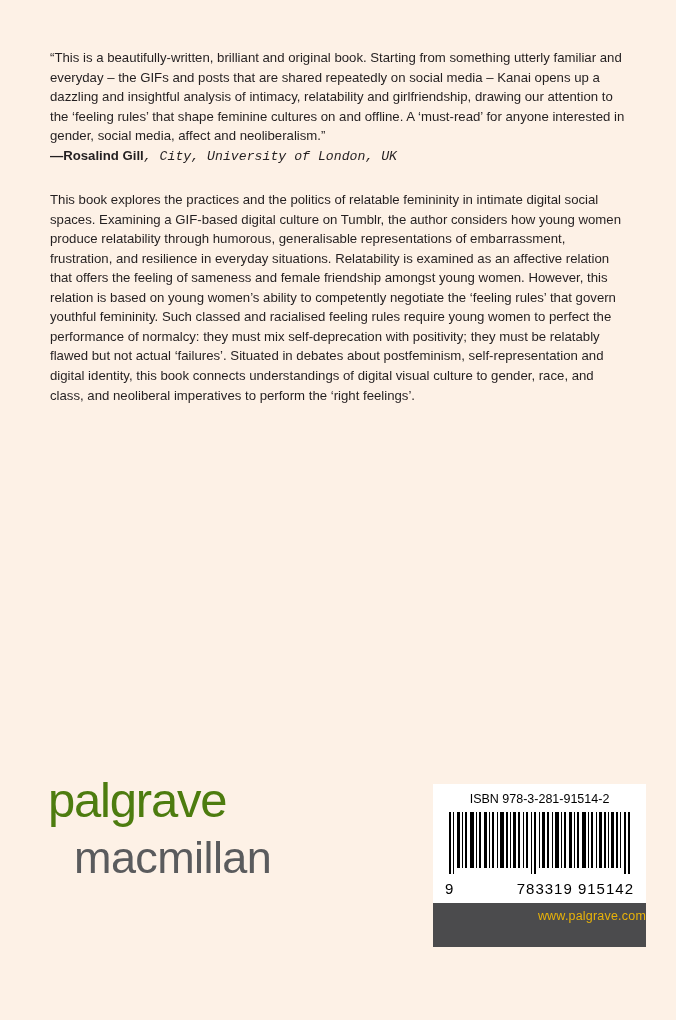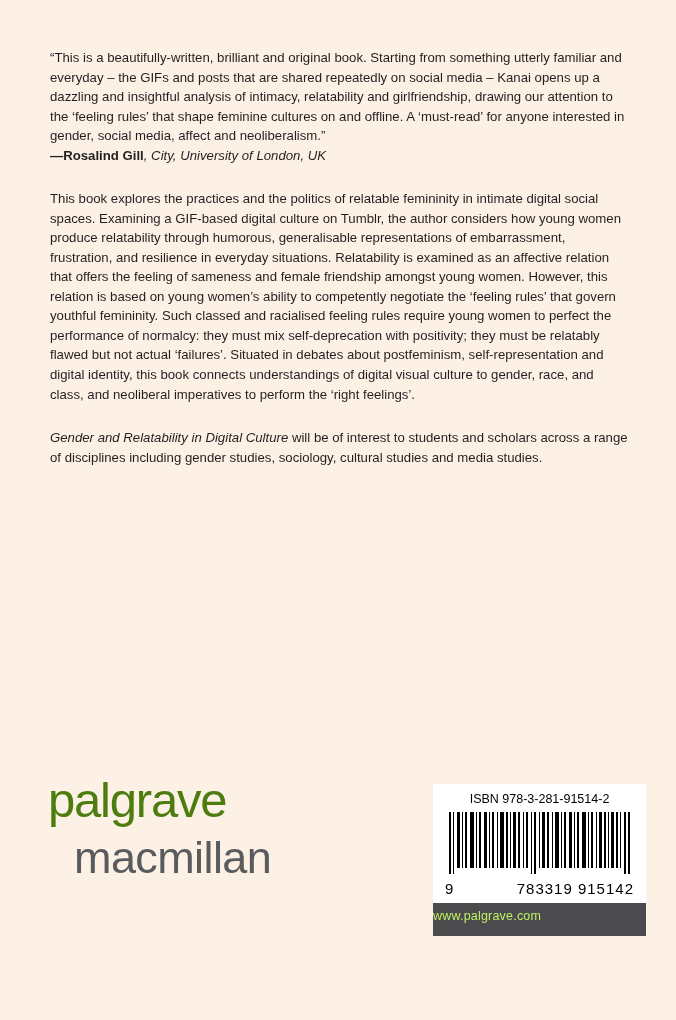--- a/index.html
+++ b/index.html
@@ -35,20 +35,21 @@
     text-align: left;
   }
   .endorsement {
     margin-bottom: 24px;
   }
   .endorsement .attrib-name {
     font-weight: bold;
   }
   .endorsement .attrib-inst {
     font-style: italic;
+    font-family: Liberation Mono, monospace;
   }
   .blurb {
     margin-bottom: 24px;
   }
   .title-italic {
     font-style: italic;
   }
   .author-name {
     font-weight: bold;
   }
@@ -108,39 +109,38 @@
     justify-content: space-between;
     padding: 2px 12px 6px 12px;
     font-size: 15px;
     font-family: "Liberation Sans", sans-serif;
     letter-spacing: 1px;
     color: #000;
     box-sizing: border-box;
   }
   .web-bar {
     background: #4b4b4d;
-    color: #bef264;
-    text-align: left;
+    color: #eab308;
+    text-align: right;
     font-size: 12.5px;
-    padding: 6px 0 13px 0;
+    padding: 6px 0 24px 0;
     letter-spacing: 0.2px;
   }
 </style>
 </head>
 <body>
 
 <div class="page">
 
   <div class="content">
 
     <p class="endorsement"><span>“This is a beautifully-written, brilliant and original book. Starting from something utterly familiar and everyday – the GIFs and posts that are shared repeatedly on social media – Kanai opens up a dazzling and insightful analysis of intimacy, relatability and girlfriendship, drawing our attention to the ‘feeling rules’ that shape feminine cultures on and offline. A ‘must-read’ for anyone interested in gender, social media, affect and neoliberalism.”</span><br><span class="attrib-name">—Rosalind Gill</span><span class="attrib-inst">, City, University of London, UK</span></p>
 
     <p class="blurb">This book explores the practices and the politics of relatable femininity in intimate digital social spaces. Examining a GIF-based digital culture on Tumblr, the author considers how young women produce relatability through humorous, generalisable representations of embarrassment, frustration, and resilience in everyday situations. Relatability is examined as an affective relation that offers the feeling of sameness and female friendship amongst young women. However, this relation is based on young women’s ability to competently negotiate the ‘feeling rules’ that govern youthful femininity. Such classed and racialised feeling rules require young women to perfect the performance of normalcy: they must mix self-deprecation with positivity; they must be relatably flawed but not actual ‘failures’. Situated in debates about postfeminism, self-representation and digital identity, this book connects understandings of digital visual culture to gender, race, and class, and neoliberal imperatives to perform the ‘right feelings’.</p>
 
-    <p class="blurb"><span class="title-italic">Gender and Relatability in Digital Culture</span><span> will be of interest to students and scholars across a range of disciplines including gender studies, sociology, cultural studies and media studies.</span></p>
 
 
   </div>
 
   <div class="logo">
     <span class="palgrave">palgrave</span>
     <span class="macmillan">macmillan</span>
   </div>
 
   <div class="isbn-block">

